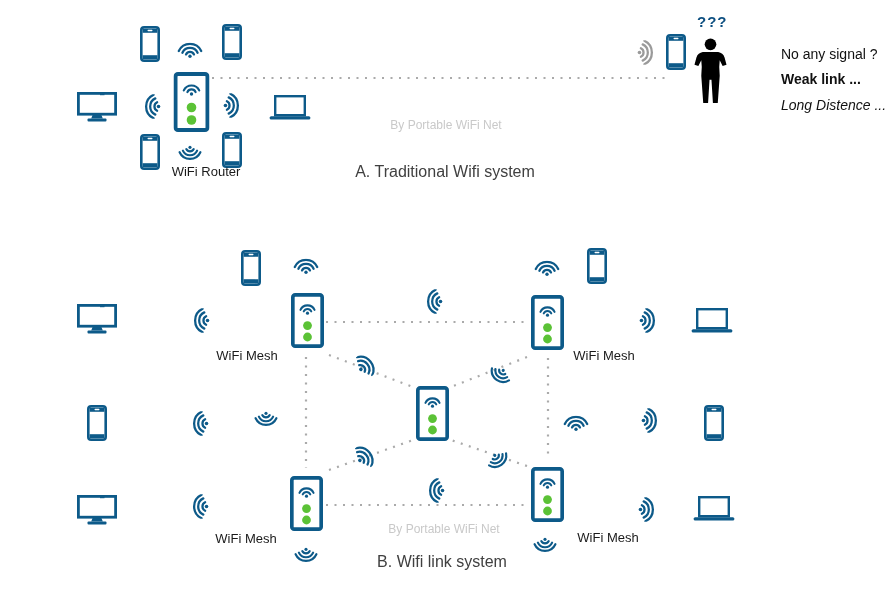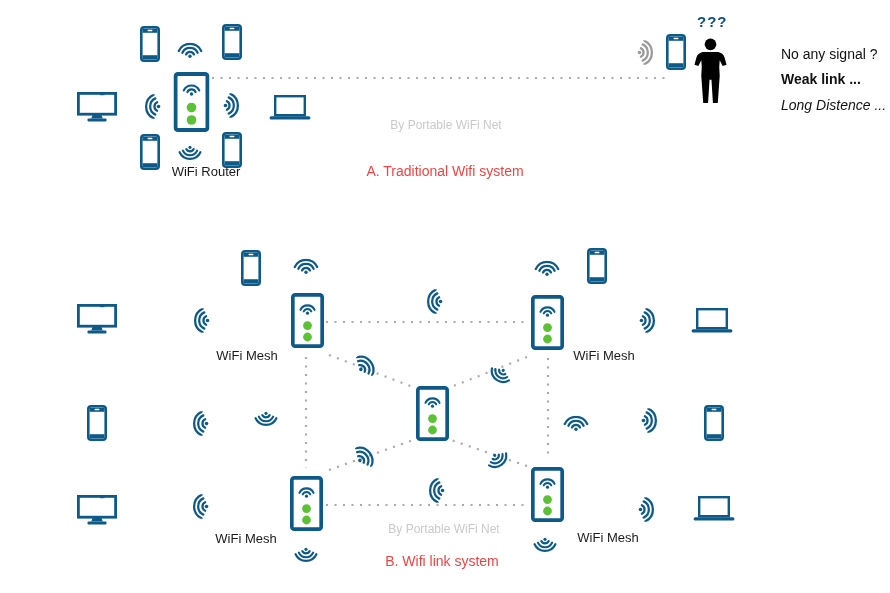--- a/index.html
+++ b/index.html
@@ -7,21 +7,21 @@
     position:relative;width:890px;height:593px;background:#ffffff;
     font-family:"Liberation Sans",sans-serif;overflow:hidden;
   }
   #connections-layer{position:absolute;left:0;top:0;width:890px;height:593px;pointer-events:none;}
   .icon{position:absolute;overflow:visible;}
   .device-label{
     position:absolute;transform:translateX(-50%);font-size:13px;color:#1a1a1a;
     white-space:nowrap;
   }
   .caption{
-    position:absolute;transform:translateX(-50%);font-size:14px;color:#ef4444;
+    position:absolute;transform:translateX(-50%);font-size:16px;color:#404040;
     white-space:nowrap;
   }
   .watermark{
     position:absolute;transform:translateX(-50%);font-size:12px;
     color:var(--watermark-gray,#c9c9c9);white-space:nowrap;
   }
   #question-marks{
     position:absolute;left:697px;top:13px;font-size:15px;font-weight:bold;
     color:var(--question-blue,#0d4f80);letter-spacing:1px;
   }

